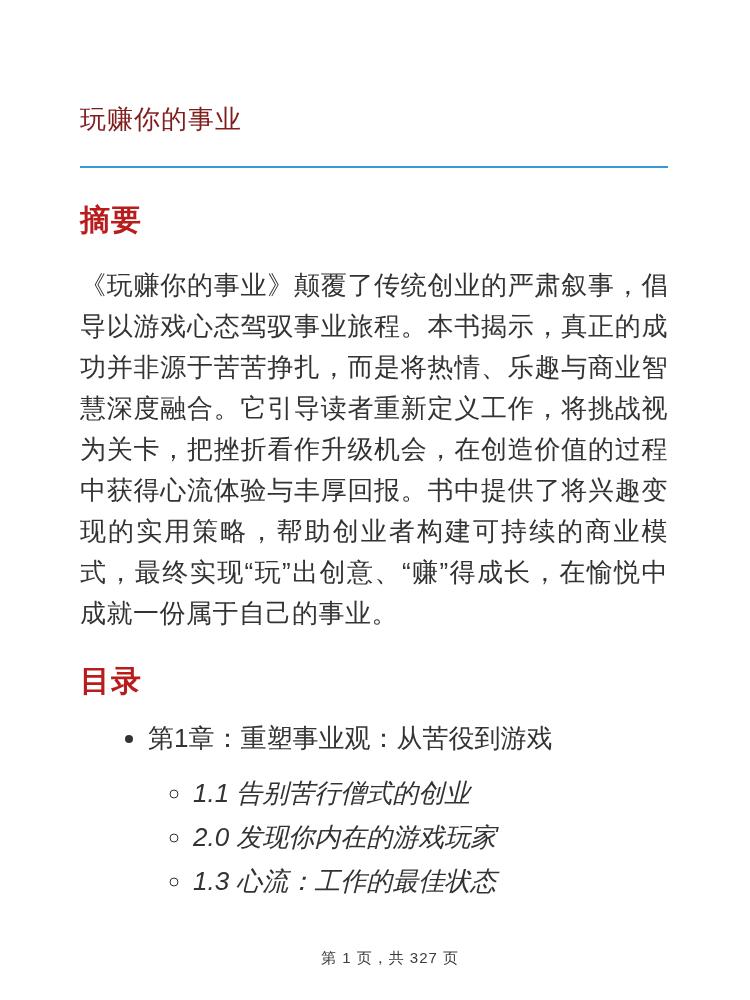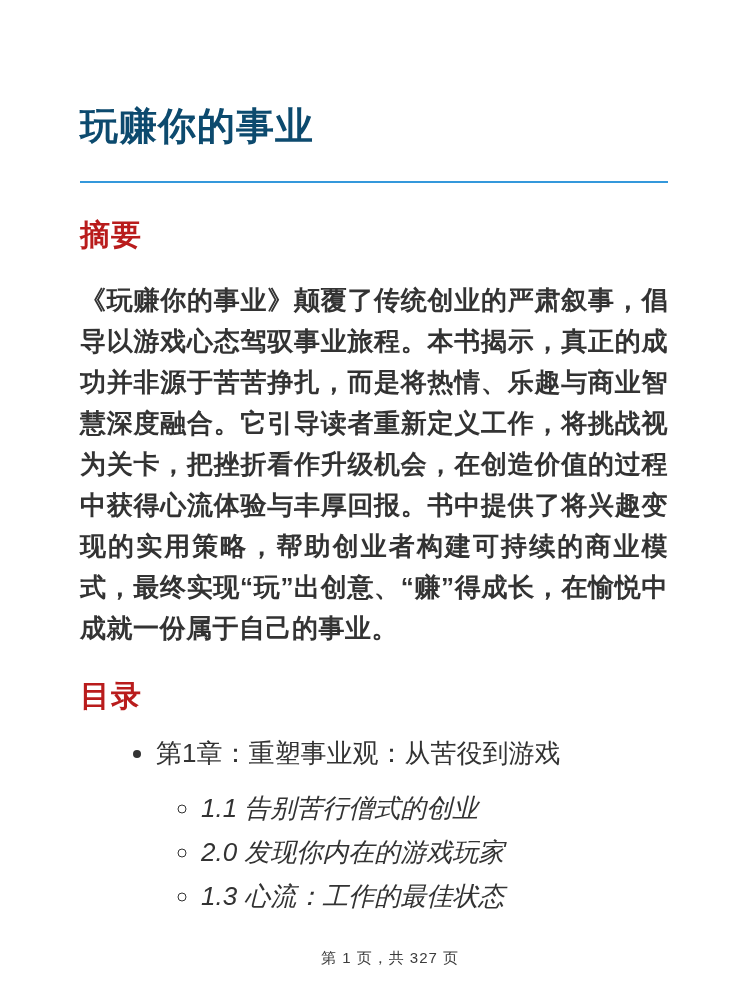--- a/index.html
+++ b/index.html
@@ -16,24 +16,24 @@
     height: 1000px;
     background: #ffffff;
     overflow: hidden;
   }
   .content {
     padding: 0 82px 0 80px;
   }
   h1.doc-title {
     margin: 0;
     padding-top: 104px;
-    font-size: 38px;
+    font-size: 26px;
     line-height: 1.2;
-    font-weight: 700;
-    color: #0c4a6e;
+    font-weight: 400;
+    color: #7f1d1d;
     letter-spacing: 1px;
   }
   .divider {
     margin-top: 31px;
     border-bottom: 2px solid #3498db;
     height: 0;
   }
   h2.accent-heading {
     margin: 0;
     font-size: 30px;
@@ -43,32 +43,31 @@
     letter-spacing: 1px;
   }
   h2.summary-heading { margin-top: 34px; }
   p.summary-text {
     margin: 27px 0 0 0;
     font-size: 26px;
     line-height: 41px;
     color: #333333;
     text-align: justify;
     letter-spacing: 0.5px;
-    font-weight: bold;
   }
   h2.toc-heading { margin-top: 29px; }
   ul.toc-list {
     margin: 24px 0 0 0;
     padding-left: 60px;
     list-style: disc;
     font-size: 26px;
     line-height: 31px;
     color: #333333;
   }
-  ul.toc-list > li { margin: 16px; }
+  ul.toc-list > li { margin: 8px; }
   ul.toc-sublist {
     margin: 24px 0 0 0;
     padding-left: 45px;
     list-style: circle;
   }
   ul.toc-sublist > li { margin-bottom: 13px; font-style: italic; }
   .footer {
     position: absolute;
     left: 15px;
     bottom: 32px;

